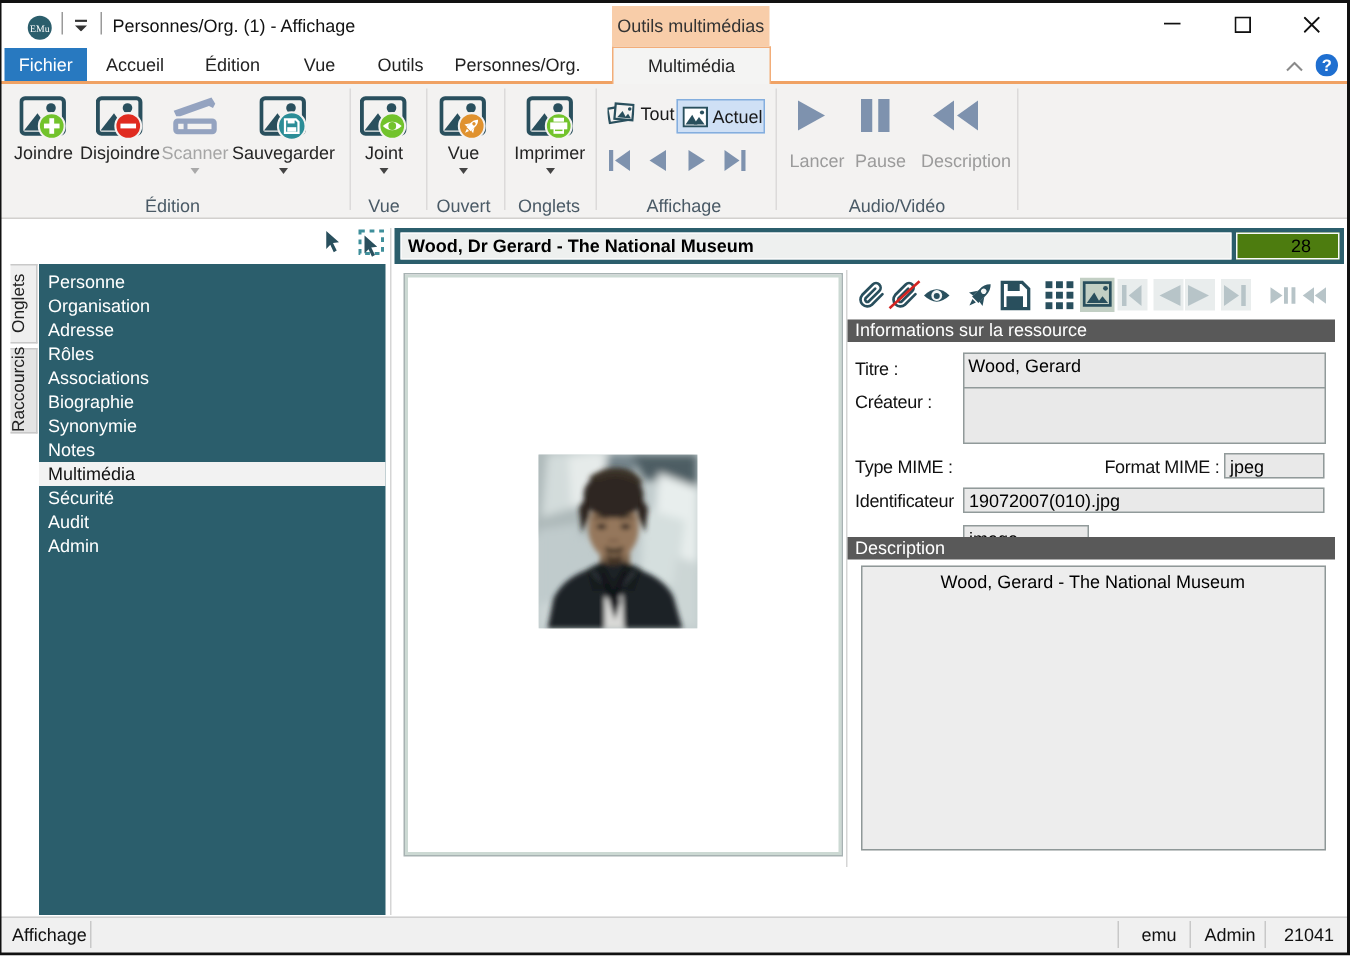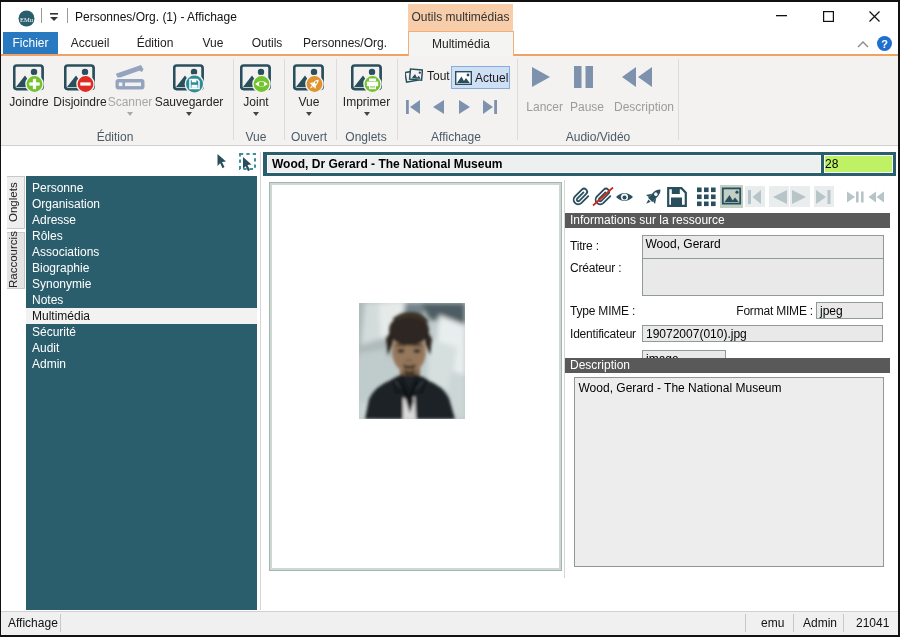--- a/index.html
+++ b/index.html
@@ -41,21 +41,21 @@
 #btn-tout { position:absolute; left:405px; top:12px; display:flex; align-items:flex-end; }
 .navrow svg { margin-right:7px; }
 .medlabel { position:absolute; top:44px; text-align:right; color:#9b9b9b; font-size:12px; }
 
 
 #content { position:absolute; left:0; top:147px; width:100%; height:466px; background:#fff; }
 
 
 #headband { position:absolute; left:263px; top:5px; width:633px; height:24px; background:#2b5e6c; }
 #headbox1 { position:absolute; left:4px; top:3px; width:554px; height:18px; background:#eef0ef; border:1px solid #fafafa; line-height:16px; font-weight:bold; padding-left:4px; color:#000; }
-#headbox2 { position:absolute; left:561px; top:3px; width:69px; height:18px; background:#bef264; border:1px solid #fafafa; line-height:16px; padding-right:4px; color:#000; }
+#headbox2 { position:absolute; left:561px; top:3px; width:69px; height:18px; background:#4d7c0f; border:1px solid #fafafa; line-height:16px; text-align:right; padding-right:18px; color:#000; }
 
 
 .vtab { position:absolute; left:7px; width:18px; background:#e4e4e4; border:1px solid #c9c9c9; border-right:none; color:#222; writing-mode:vertical-rl; transform:rotate(180deg); text-align:center; font-size:11.5px; }
 #vtab1 { top:29px; height:53px; background:#efefef; }
 #vtab2 { top:85px; height:57px; }
 
 
 #sidebar { position:absolute; left:26px; top:29px; width:231px; height:434px; background:#2b5e6c; color:#fff; padding-top:4px; }
 #sidebar div { height:16px; line-height:16px; padding-left:6px; font-size:12px; }
 #sidebar div.sel { background:#f2f2f2; color:#111; }
@@ -68,21 +68,21 @@
 #viewpanel { position:absolute; left:269px; top:35px; width:293px; height:389px; background:#fff; border:1px solid #a7b2b2; box-shadow:inset 0 0 0 2px #ccd9d3; }
 #photo { position:absolute; left:89px; top:120px; }
 #vline2 { position:absolute; left:564px; top:33px; width:1px; height:398px; background:#d5d5d5; }
 
 
 #rpanel { position:absolute; left:565px; top:33px; width:325px; }
 .icbar { position:absolute; top:5px; }
 .hdr { position:absolute; left:0; width:325px; height:15px; background:#595959; color:#fff; line-height:15px; padding-left:5px; font-size:12px; }
 .fld { position:absolute; background:#e9e9e9; border:1px solid #919a9a; padding:0 3px; line-height:16px; color:#000; font-size:12px; }
 .lbl { position:absolute; color:#111; font-size:12px; letter-spacing:-0.2px; }
-#descbox { position:absolute; left:8.5px; top:197px; width:310px; height:190px; background:#ededed; border:1px solid #8f9898; padding:3px 4px; color:#000; }
+#descbox { position:absolute; left:8.5px; top:197px; width:310px; height:190px; background:#ededed; border:1px solid #8f9898; padding:3px 4px; color:#000;text-align:center; }
 
 
 #statusbar { position:absolute; left:0; top:611px; width:100%; height:24px; background:#f0f0f0; border-top:1px solid #d0d0d0; }
 #statusbar .txt { position:absolute; top:4px; color:#111; }
 .ssep { position:absolute; top:2px; width:1px; height:18px; background:#c8c8c8; }
 </style>
 </head>
 <body>
 <div id="win">
   <div id="winframe"></div>

